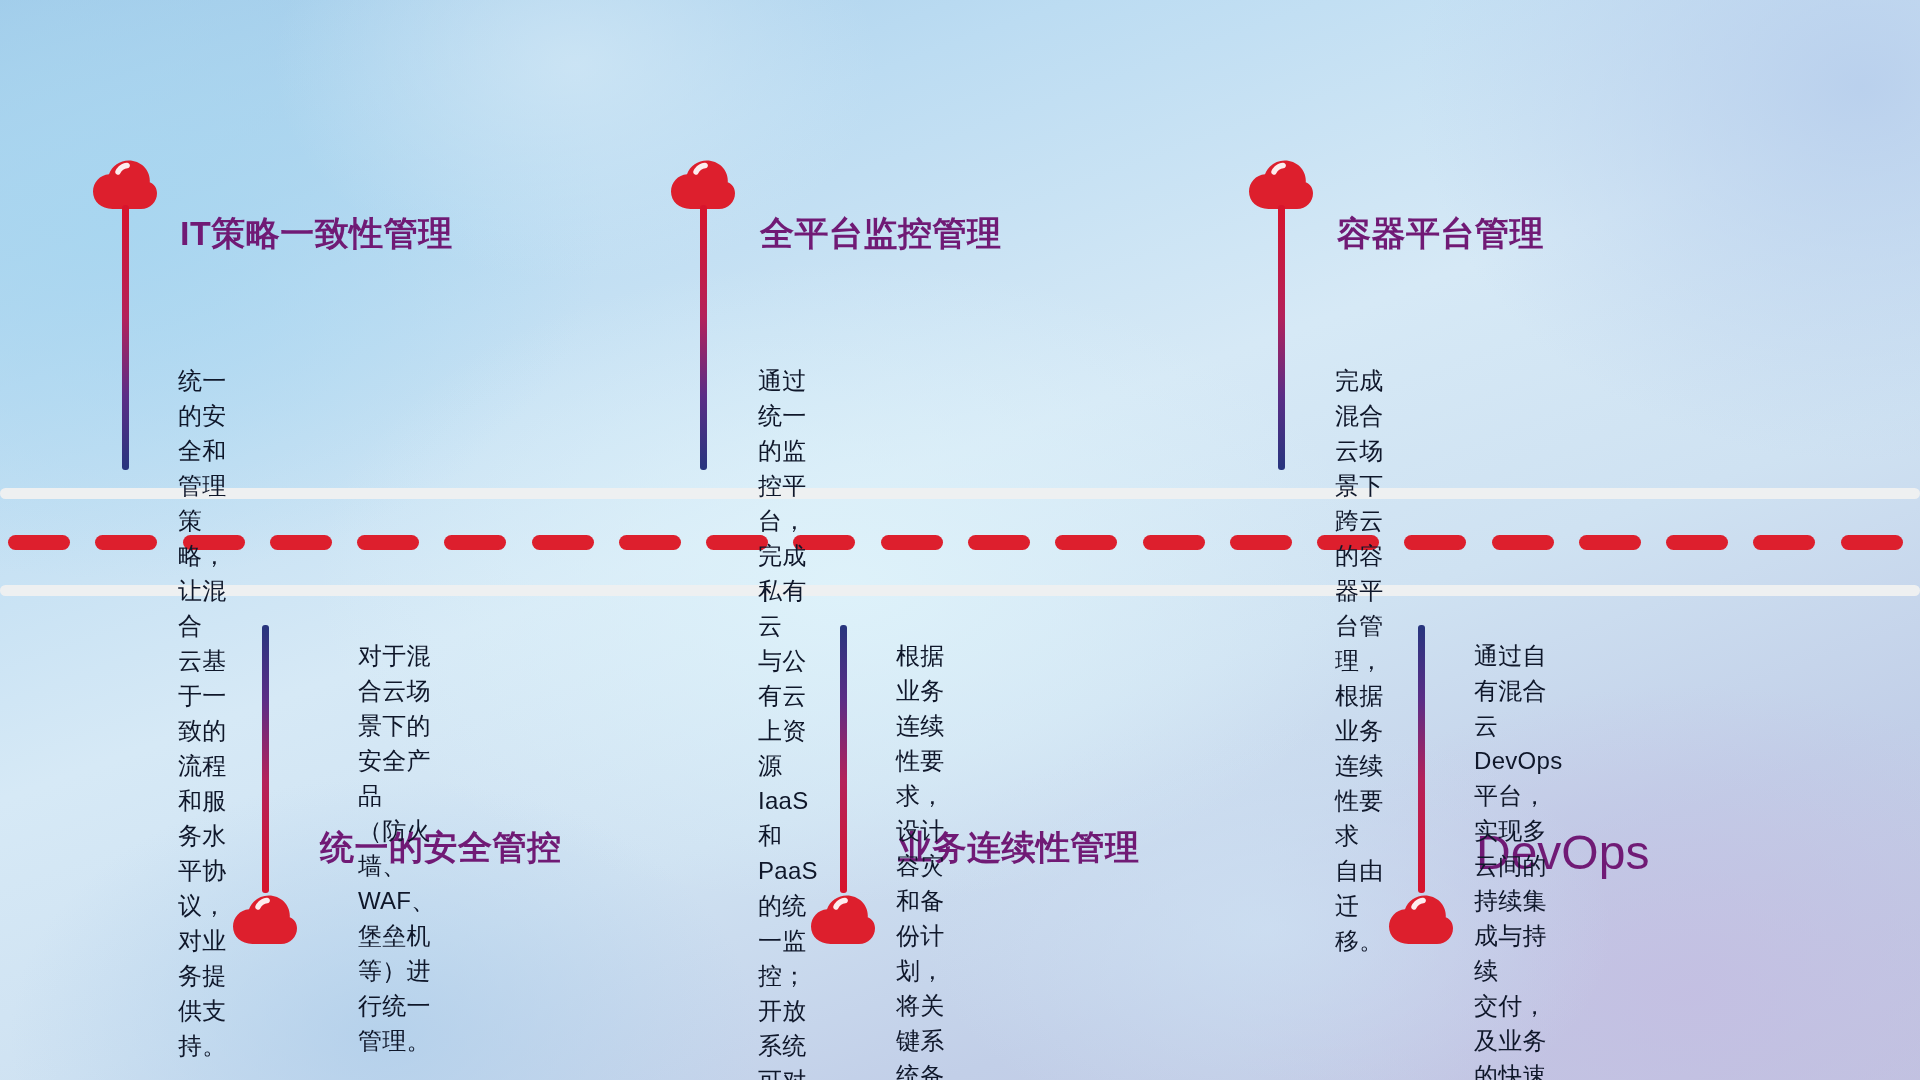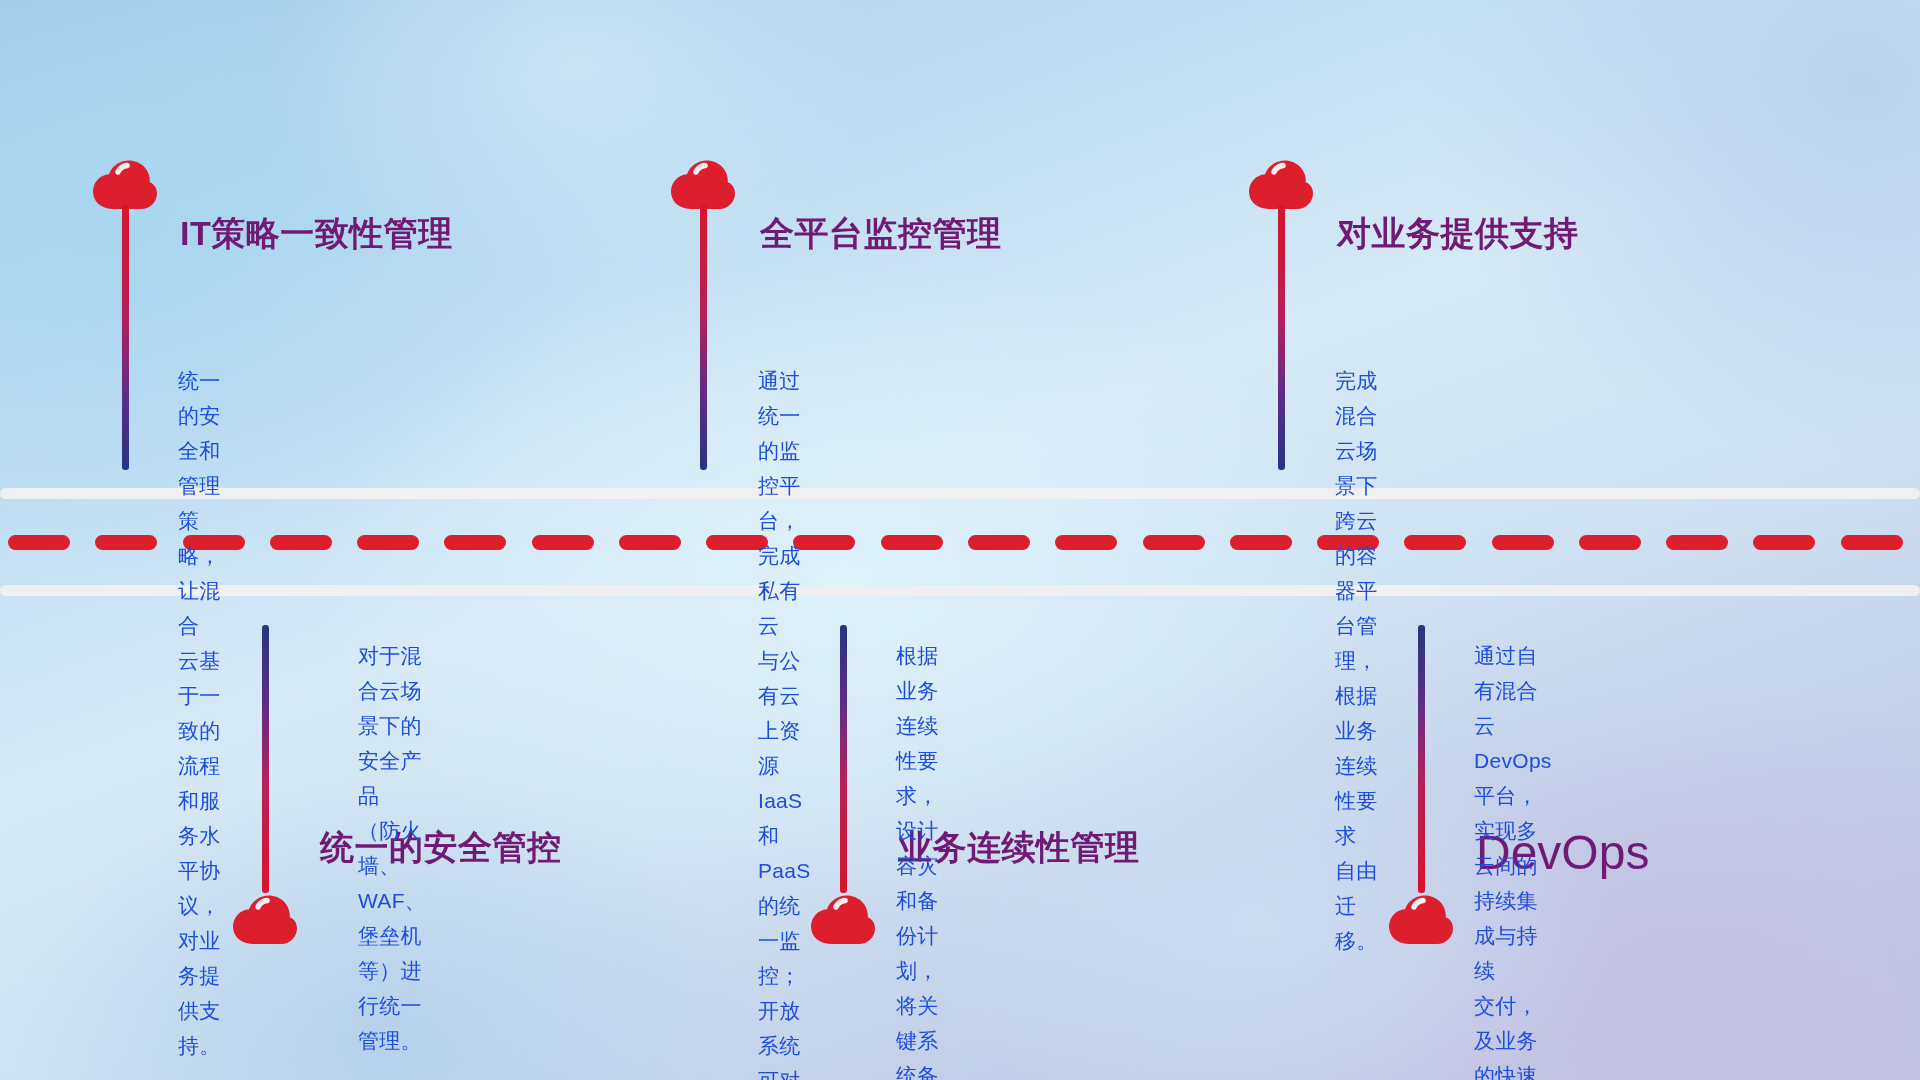--- a/index.html
+++ b/index.html
@@ -31,21 +31,21 @@
   
   .item{position:absolute;}
   .cloud{position:absolute;width:0;height:0;}
   .cloud svg{position:absolute;left:-33px;top:0;display:block;}
   .stem{position:absolute;width:7px;border-radius:3px;}
   .stem.down{background:linear-gradient(180deg,#d8142b 0%,#b4215a 42%,#5b2d86 72%,#27357e 100%);}
   .stem.up{background:linear-gradient(0deg,#d8142b 0%,#b4215a 42%,#5b2d86 72%,#27357e 100%);}
   .title{position:absolute;white-space:nowrap;color:#701a75;
          font-size:34px;font-weight:700;letter-spacing:.5px;}
   .title.latin{font-weight:400;font-size:48px;letter-spacing:0;}
-  .body{position:absolute;color:#1d4ed8;font-size:21px;line-height:35px;
+  .body{position:absolute;color:#0f172a;font-size:24px;line-height:35px;
         font-weight:400;white-space:pre-line;letter-spacing:.3px;}
 </style>
 </head>
 <body>
 
 <div id="bg">
   <div class="bglayer b1"></div>
   <div class="bglayer b2"></div>
   <div class="bglayer b8"></div>
   <div class="bglayer b3"></div>
@@ -112,21 +112,21 @@
 一监控；开放系统可对接业务监控。</div>
     </div>
     <div class="item">
       <div class="cloud" style="left: 1281px; top: 160px;">
         <svg width="66" height="50" viewBox="0 0 66 50" xmlns="http://www.w3.org/2000/svg">
           <path fill="#dd1f2d" d="M20.5 49C9.2 49 1 41.6 1 31.6 1 22.4 8 15 17 14.3 20 6 27.8 0.6 36.8 0.6c11.6 0 21 8.9 21 19.9 0 0.6 0 1.2-0.1 1.8 4.6 1.9 7.3 6 7.3 11 0 8.6-6.6 15.7-16 15.7z"></path>
           <path fill="#ffffff" fill-opacity="0.92" d="M24.9 14.6c-1.5-0.7-2.1-2.4-1.4-3.8 2.3-4.6 6.4-7.4 11.2-8 1.6-0.2 3 0.9 3.2 2.4 0.2 1.5-0.9 2.9-2.5 3.1-3.1 0.4-5.6 2.1-7.1 5-0.7 1.4-2 1.9-3.4 1.3z"></path>
         </svg>
       </div>
       <div class="stem down" style="left: 1278px; top: 205px; height: 265px;"></div>
-      <div class="title" style="left: 1337px; top: 211px;">对业务提供支持</div>
+      <div class="title" style="left: 1337px; top: 211px;">容器平台管理</div>
       <div class="body" style="left: 1335px; top: 363px;">完成混合云场景下跨云的容器平
 台管理，根据业务连续性要求
 自由迁移。</div>
     </div>
     <div class="item">
       <div class="cloud" style="left: 265px; top: 895px;">
         <svg width="66" height="50" viewBox="0 0 66 50" xmlns="http://www.w3.org/2000/svg">
           <path fill="#dd1f2d" d="M20.5 49C9.2 49 1 41.6 1 31.6 1 22.4 8 15 17 14.3 20 6 27.8 0.6 36.8 0.6c11.6 0 21 8.9 21 19.9 0 0.6 0 1.2-0.1 1.8 4.6 1.9 7.3 6 7.3 11 0 8.6-6.6 15.7-16 15.7z"></path>
           <path fill="#ffffff" fill-opacity="0.92" d="M24.9 14.6c-1.5-0.7-2.1-2.4-1.4-3.8 2.3-4.6 6.4-7.4 11.2-8 1.6-0.2 3 0.9 3.2 2.4 0.2 1.5-0.9 2.9-2.5 3.1-3.1 0.4-5.6 2.1-7.1 5-0.7 1.4-2 1.9-3.4 1.3z"></path>
         </svg>

